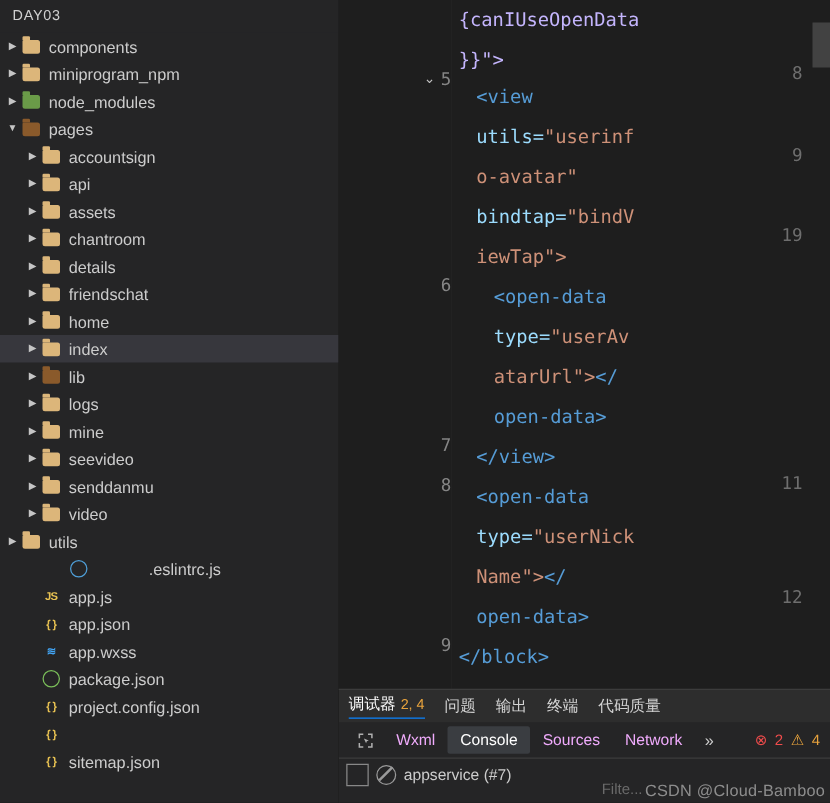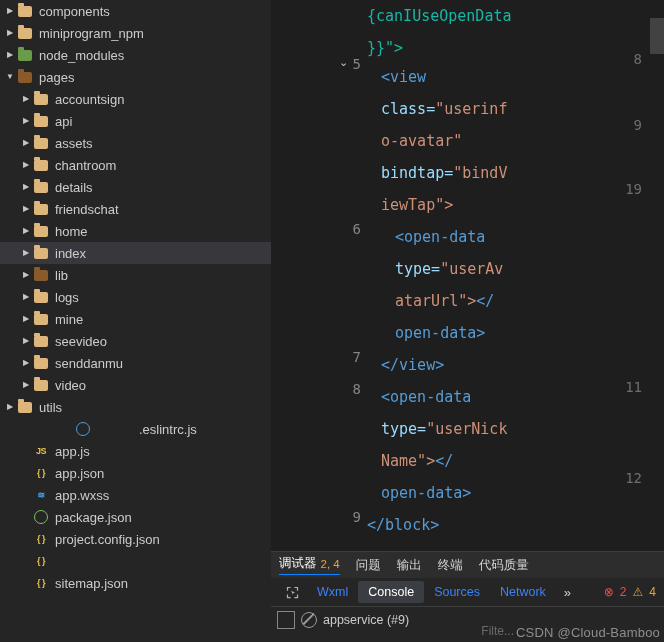--- a/index.html
+++ b/index.html
@@ -146,21 +146,21 @@
     color: #c5c5c5;
     font-size: 11px;
   }
   .codeline {
     position: absolute;
     white-space: pre;
   }
   .tok-tag { color: #569cd6; }
   .tok-attr { color: #9cdcfe; }
   .tok-str { color: #ce9178; }
-  .tok-plain { color: #14b8a6; }
+  .tok-plain { color: #c4b5fd; }
 
   .right-numbers {
     position: absolute;
     right: 22px;
     top: 0;
     width: 24px;
     text-align: right;
     color: #6e6e6e;
     font-family: "DejaVu Sans Mono", monospace;
     font-size: 14px;
@@ -240,21 +240,21 @@
   .inspect-ico {
     width: 22px;
     height: 20px;
     margin: 0 4px 0 6px;
     display: inline-flex;
     align-items: center;
     justify-content: center;
   }
   .devtab {
     padding: 4px 10px;
-    color: #3b82f6;
+    color: #f0abfc;
     border-radius: 2px;
     white-space: nowrap;
   }
   .devtab.active {
     background: #3a3d41;
     color: #ffffff;
   }
   .chev {
     color: #cccccc;
     padding: 0 8px;
@@ -321,20 +321,21 @@
     color: #6a6a6a;
     font-size: 12px;
   }
 </style>
 </head>
 <body>
 
 <div class="app">
 
   <div class="sidebar">
+    <div class="sidebar-header">DAY03</div>
     <div class="tree" id="tree">
         <div class="row" style="padding-left: 4px;">
           <span class="twisty">▶</span>
           <span class="ico">
             <span class="folder"></span>
           </span>
           <span>components</span>
         </div>
         <div class="row" style="padding-left: 4px;">
           <span class="twisty">▶</span>
@@ -455,21 +456,21 @@
           </span>
           <span>video</span>
         </div>
         <div class="row" style="padding-left: 4px;">
           <span class="twisty">▶</span>
           <span class="ico">
             <span class="folder"></span>
           </span>
           <span>utils</span>
         </div>
-        <div class="row" style="padding-left: 20px; gap: 42px;">
+        <div class="row" style=" gap: 42px;">
           <span class="twisty blank"></span>
           <span class="ico">
             <span class="tag-circle blue"></span>
           </span>
           <span>.eslintrc.js</span>
         </div>
         <div class="row" style="padding-left: 20px;">
           <span class="twisty blank"></span>
           <span class="ico">
             <span class="filetag tag-js">JS</span>
@@ -528,21 +529,21 @@
         <div class="gutter-num" style="top: 221px;">6</div>
         <div class="gutter-num" style="top: 349px;">7</div>
         <div class="gutter-num" style="top: 381px;">8</div>
         <div class="gutter-num" style="top: 509px;">9</div>
         <div class="fold-arrow" style="left: 68px; top: 56px;">⌄</div>
       </div>
     <div class="code-area" id="code">
         <div class="codeline" style="top: 0px; left: 96px;"><span class="tok-plain">{canIUseOpenData</span></div>
         <div class="codeline" style="top: 32px; left: 96px;"><span class="tok-plain">}}"&gt;</span></div>
         <div class="codeline" style="top: 61px; left: 110px;"><span class="tok-tag">&lt;view</span></div>
-        <div class="codeline" style="top: 93px; left: 110px;"><span class="tok-attr">class=</span><span class="tok-str">"userinf</span></div>
+        <div class="codeline" style="top: 93px; left: 110px;"><span class="tok-attr">utils=</span><span class="tok-str">"userinf</span></div>
         <div class="codeline" style="top: 125px; left: 110px;"><span class="tok-str">o-avatar"</span></div>
         <div class="codeline" style="top: 157px; left: 110px;"><span class="tok-attr">bindtap=</span><span class="tok-str">"bindV</span></div>
         <div class="codeline" style="top: 189px; left: 110px;"><span class="tok-str">iewTap"&gt;</span></div>
         <div class="codeline" style="top: 221px; left: 124px;"><span class="tok-tag">&lt;open-data</span></div>
         <div class="codeline" style="top: 253px; left: 124px;"><span class="tok-attr">type=</span><span class="tok-str">"userAv</span></div>
         <div class="codeline" style="top: 285px; left: 124px;"><span class="tok-str">atarUrl"&gt;</span><span class="tok-tag">&lt;/</span></div>
         <div class="codeline" style="top: 317px; left: 124px;"><span class="tok-tag">open-data&gt;</span></div>
         <div class="codeline" style="top: 349px; left: 110px;"><span class="tok-tag">&lt;/view&gt;</span></div>
         <div class="codeline" style="top: 381px; left: 110px;"><span class="tok-tag">&lt;open-data</span></div>
         <div class="codeline" style="top: 413px; left: 110px;"><span class="tok-attr">type=</span><span class="tok-str">"userNick</span></div>
@@ -598,19 +599,19 @@
       <div class="dev-right">
         <span class="err-dot">⊗</span>
         <span style="color:#f14c4c;">2</span>
         <span class="warn-tri">⚠</span>
         <span style="color:#e8a33d;">4</span>
       </div>
     </div>
     <div class="console-row">
       <span class="sq-ico"></span>
       <span class="no-ico"></span>
-      <span>appservice (#9)</span>
+      <span>appservice (#7)</span>
     </div>
     <div class="filter-ghost">Filte...</div>
     <div class="watermark">CSDN @Cloud-Bamboo</div>
   </div>
 
 </div>
 
 </body></html>

